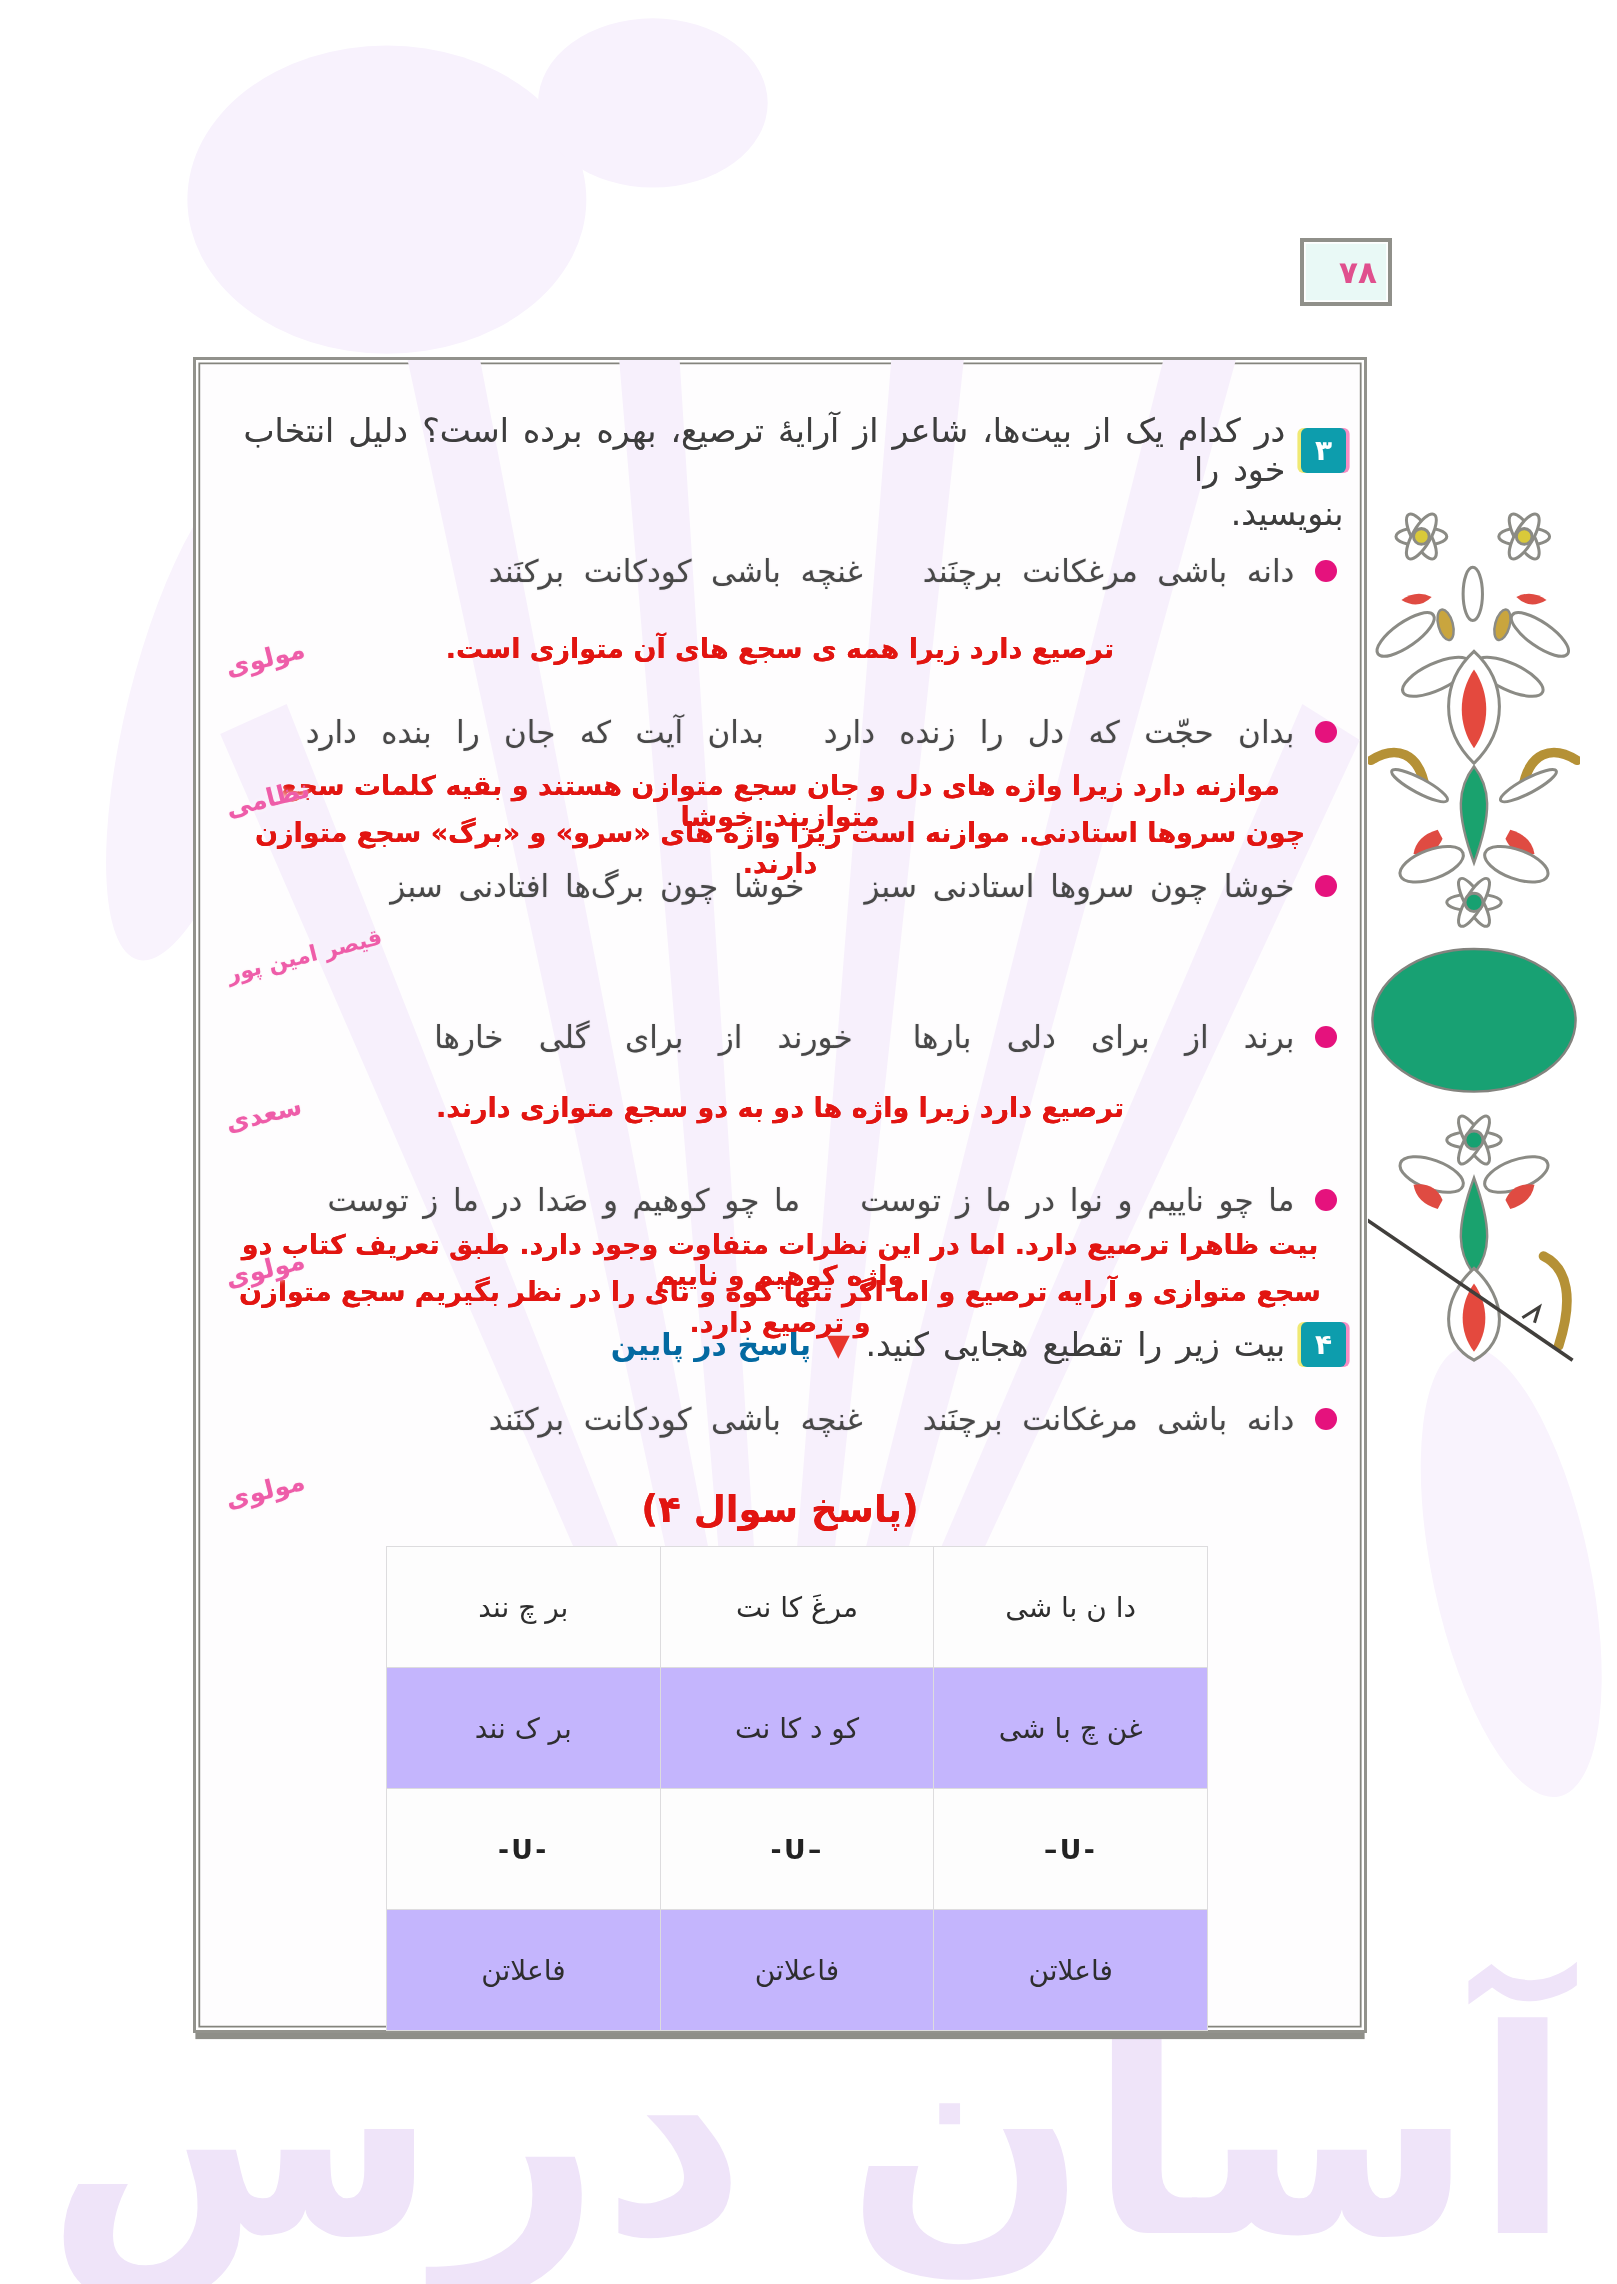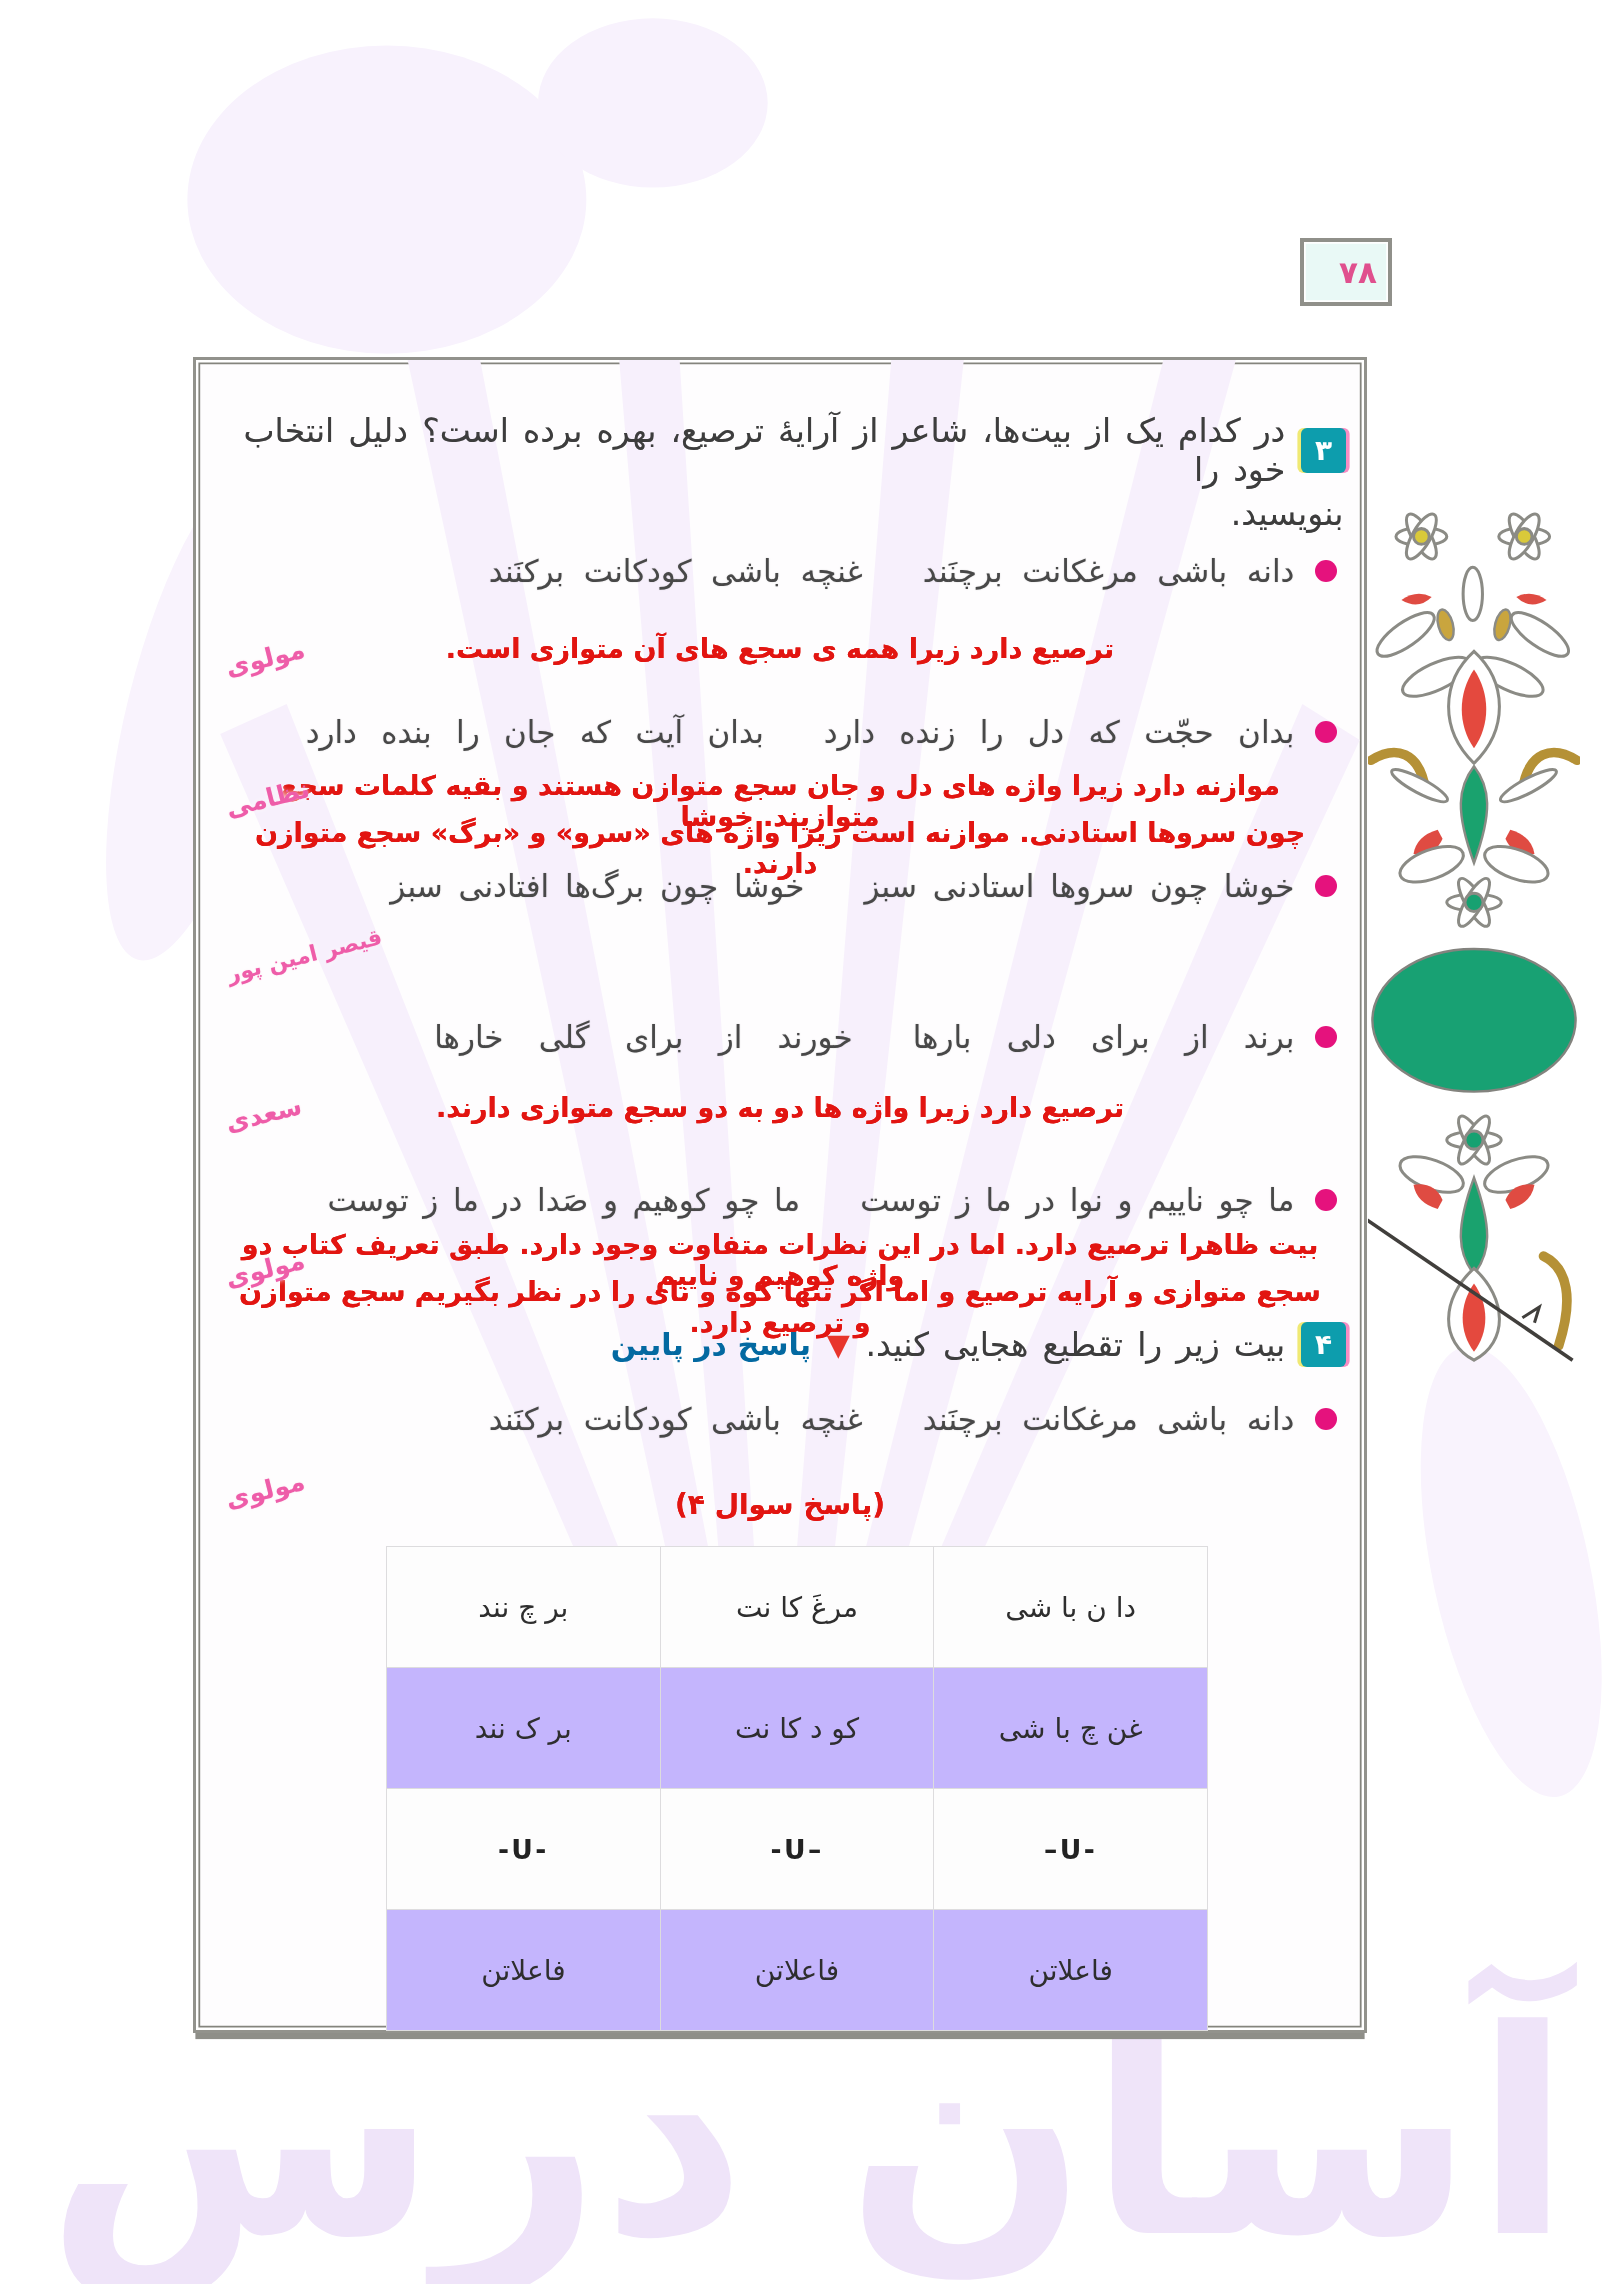--- a/index.html
+++ b/index.html
@@ -46,21 +46,21 @@
   .verse{display:flex;direction:rtl;gap:60px;}
   .hemi{white-space:nowrap;font-size:31px;font-weight:500;color:#484848;text-shadow:0 0 1.2px rgba(70,70,70,.35);}
   .ws1{word-spacing:9.7px;} .ws2{word-spacing:14.5px;} .ws3{word-spacing:6px;}
   .ws4{word-spacing:25.4px;} .ws5{word-spacing:4.8px;}
   
   .answer{
     left:67px;right:67px;text-align:center;direction:rtl;
     color:#e21511;font-weight:700;font-size:27px;text-shadow:0 0 0.6px #e21511;
   }
   .answer-big{font-size:37px;}
-  .answer-header{font-size:28px;}
+  .answer-header{font-size:37px;}
   
   .poet{
     left:29px;color:#ee5da9;font-size:25.4px;font-weight:700;direction:rtl;
     transform:rotate(-14deg);letter-spacing:0.6px;
     text-shadow:0 0 4.8px rgba(255,255,255,.95),0 0 1.2px rgba(238,93,169,.45);
   }
   .poet-small{font-size:22px;}
   
   .tri{font-size:30px;color:#e8352b;line-height:1;}
   .red-label{color:#0369a1;font-size:30px;font-weight:700;}

